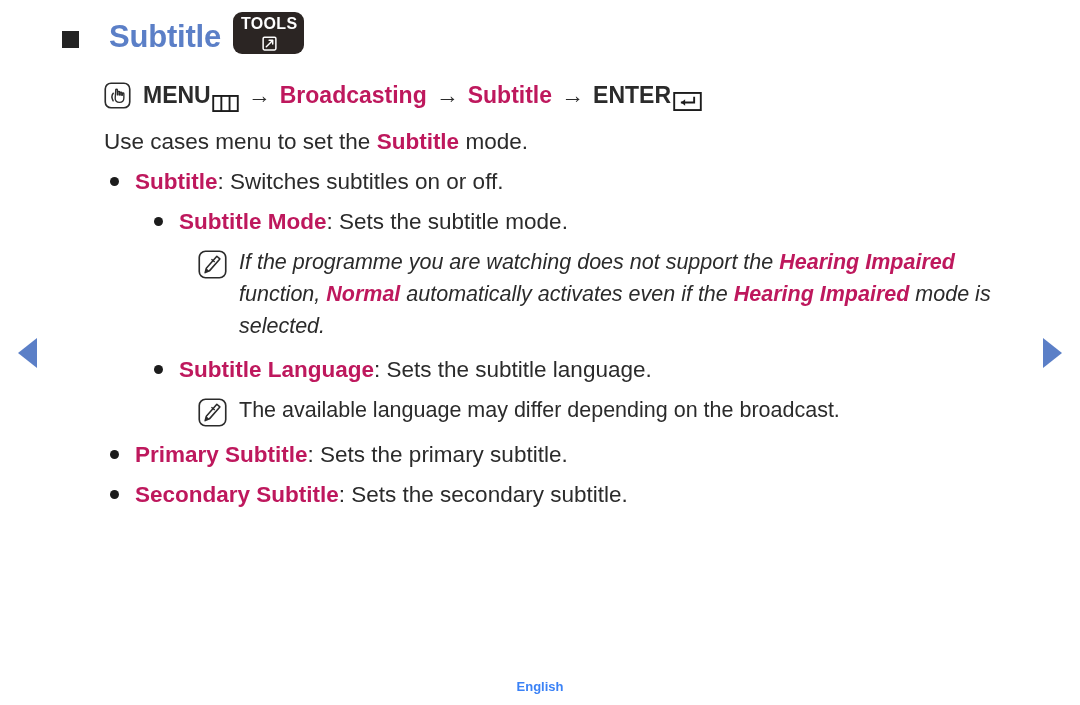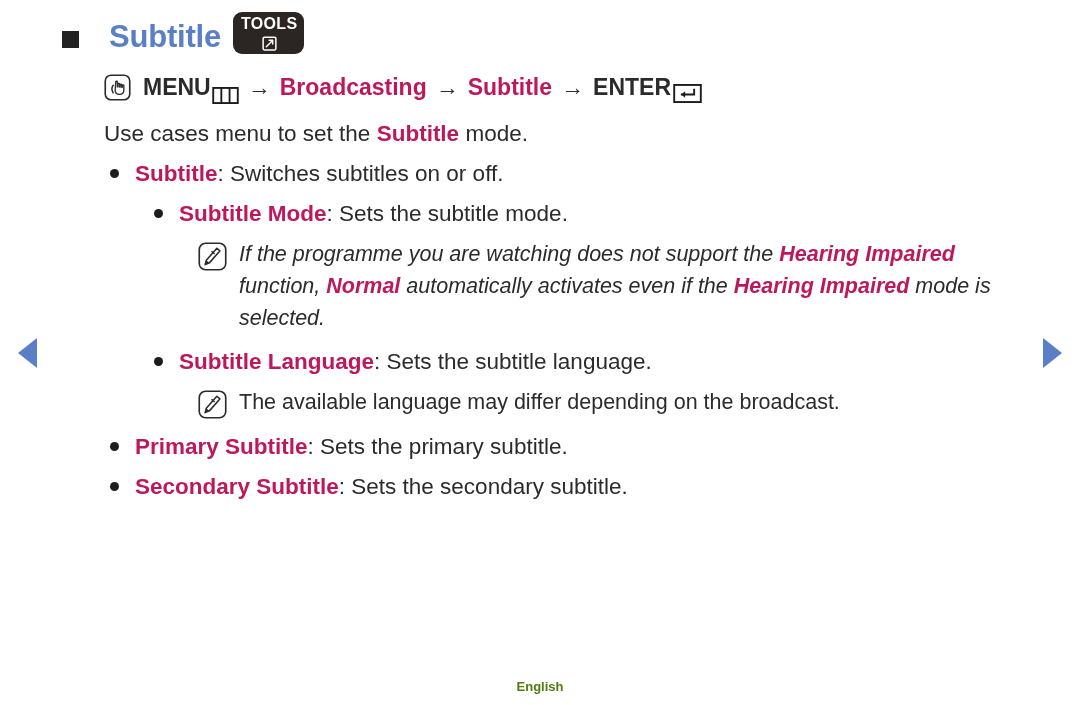--- a/index.html
+++ b/index.html
@@ -94,21 +94,21 @@
     left: 104px;
     top: 62px;
     right: 60px;
   }
   .blue { color: #be185d; font-weight: bold; }
 
   
   .path-row {
     display: flex;
     align-items: center;
-    margin-top: 8px;
+    margin-top: 16px;
     font-size: 23px;
     line-height: 34px;
   }
   .hand-icon {
     width: 27px;
     height: 27px;
     flex: none;
     margin-right: 12px;
   }
   .path-text {
@@ -168,21 +168,21 @@
 
   
   .footer {
     position: absolute;
     left: 0;
     right: 0;
     top: 679px;
     text-align: center;
     font-size: 13px;
     font-weight: bold;
-    color: #4d7c0f;
+    color: #3b82f6;
   }
 </style>
 </head>
 <body>
 
 <div class="page">
 
   <div class="nav-arrow prev"></div>
 
   <div class="nav-arrow next"></div>

